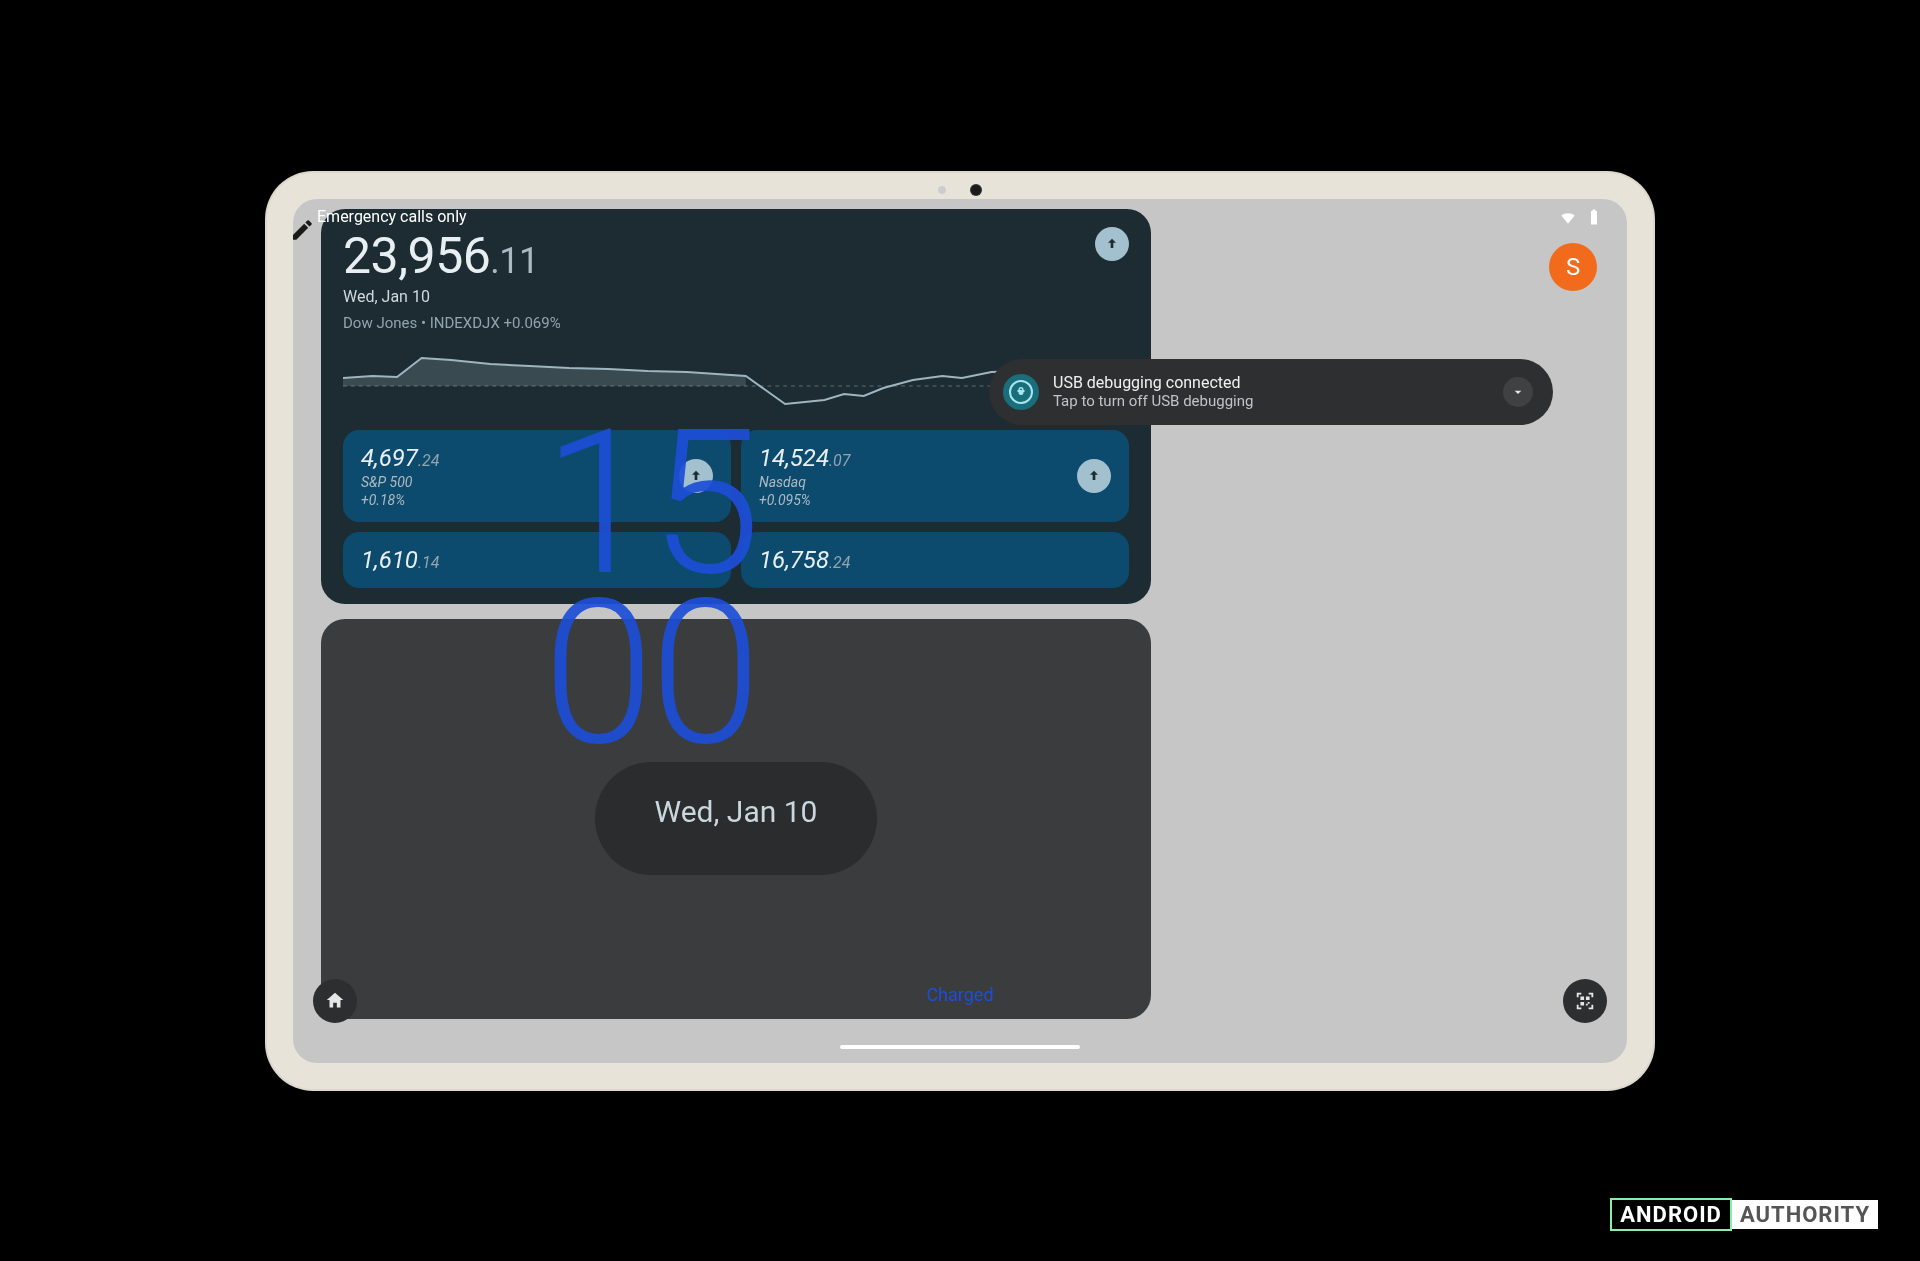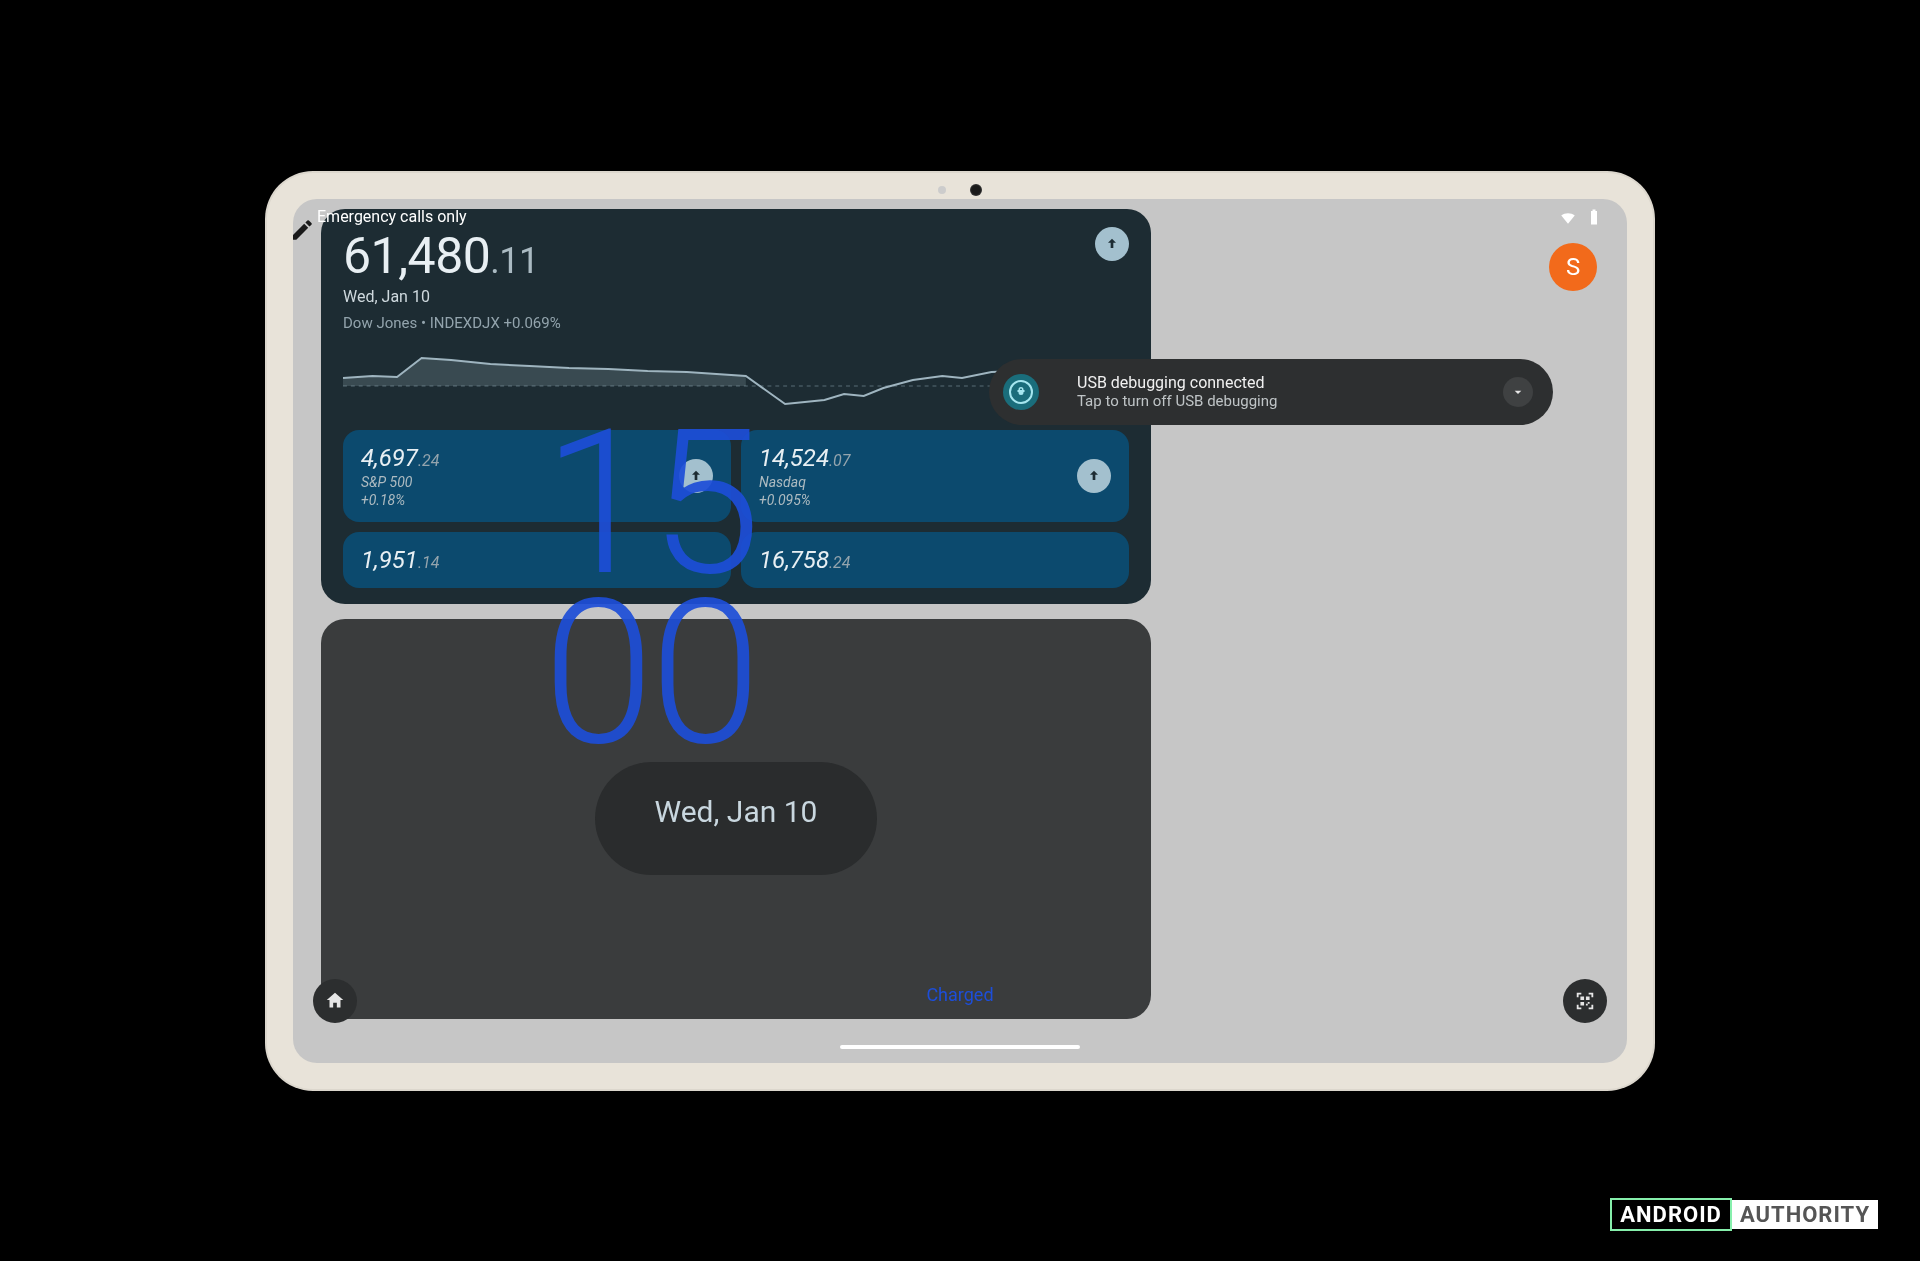--- a/index.html
+++ b/index.html
@@ -191,21 +191,21 @@
     background: #1a6d7b;
     display: flex; align-items: center; justify-content: center;
     color: #a5e6ef;
     flex-shrink: 0;
   }
   .notif-icon-inner {
     width: 24px; height: 24px; border-radius: 50%;
     border: 2px solid #a5e6ef;
     display: flex; align-items: center; justify-content: center;
   }
-  .notif-text { flex: 1; margin-left: 24px; }
+  .notif-text { flex: 1; }
   .notif-title { font-size: 16px; color: #f1f1f1; }
   .notif-sub { font-size: 15px; color: #bfc4c6; }
   .notif-chevron { width: 30px; height: 30px; border-radius: 50%; background: #3f4142; display:flex; align-items:center; justify-content:center; }
   .notif-chevron svg { width: 16px; height: 16px; color: #e6e6e6; }
 
   .home-button, .qr-button {
     position: absolute;
     bottom: 40px;
     width: 44px; height: 44px; border-radius: 50%;
     background: #2c2e2f;
@@ -287,21 +287,21 @@
     <div class="edit-icon">
       <svg viewBox="0 0 24 24">
           <path fill="#1a1a1a" d="M3 17.25V21h3.75l11-11-3.75-3.75-11 11zM20.7 7.04a1 1 0 0 0 0-1.41l-2.34-2.34a1 1 0 0 0-1.41 0l-1.83 1.83 3.75 3.75 1.83-1.83z"></path>
         </svg>
     </div>
 
     <div class="widget-stocks">
       <div class="stocks-header">
         <div>
           <div class="stocks-main-value">
-            <span>61,480</span><span class="dec">.11</span>
+            <span>23,956</span><span class="dec">.11</span>
           </div>
           <div class="stocks-date">Wed, Jan 10</div>
           <div class="stocks-meta">Dow Jones • INDEXDJX +0.069%</div>
         </div>
         <div class="arrow-badge">
           <svg viewBox="0 0 24 24">
               <path fill="currentColor" d="M12 4l-6 6h4v8h4v-8h4z"></path>
             </svg>
         </div>
       </div>
@@ -334,21 +334,21 @@
             <div class="change">+0.095%</div>
           </div>
           <div class="arrow-badge">
               <svg viewBox="0 0 24 24">
                 <path fill="currentColor" d="M12 4l-6 6h4v8h4v-8h4z"></path>
               </svg>
             </div>
         </div>
         <div class="stock-card small">
           <div>
-            <div class="value"><span>1,951</span><span class="dec">.14</span></div>
+            <div class="value"><span>1,610</span><span class="dec">.14</span></div>
           </div>
         </div>
         <div class="stock-card small">
           <div>
             <div class="value"><span>16,758</span><span class="dec">.24</span></div>
           </div>
         </div>
       </div>
     </div>
 

